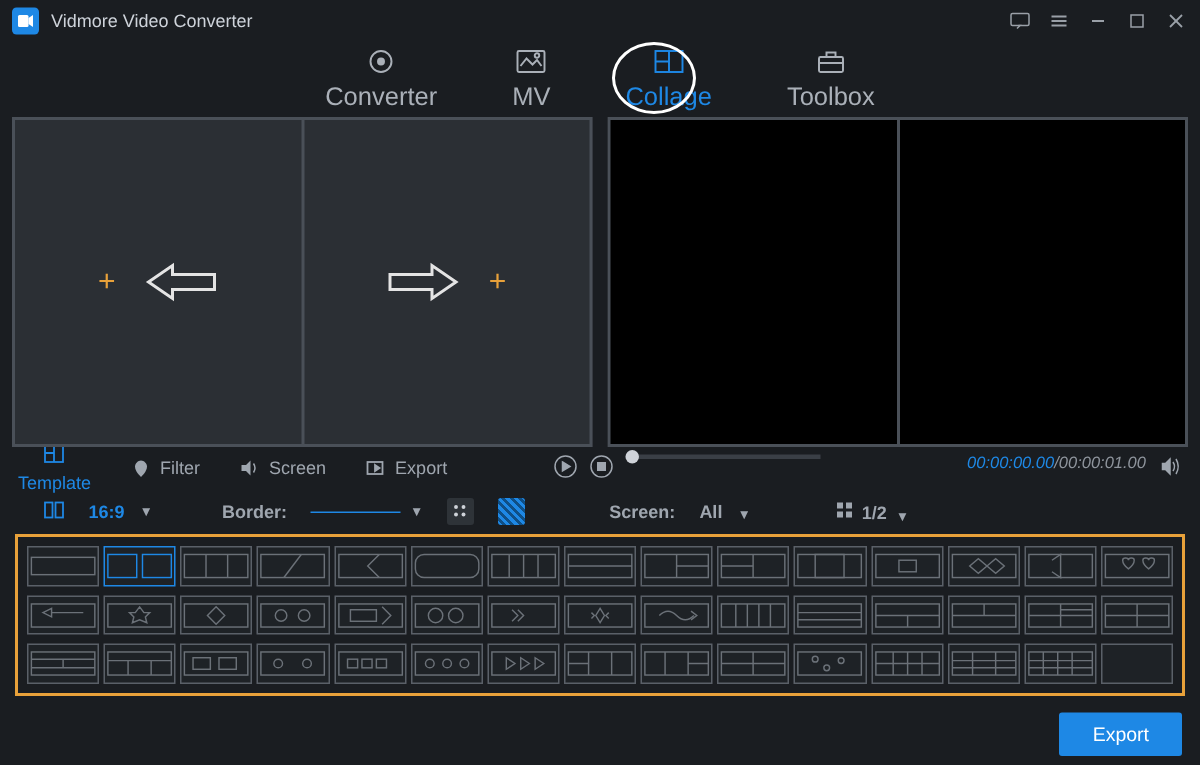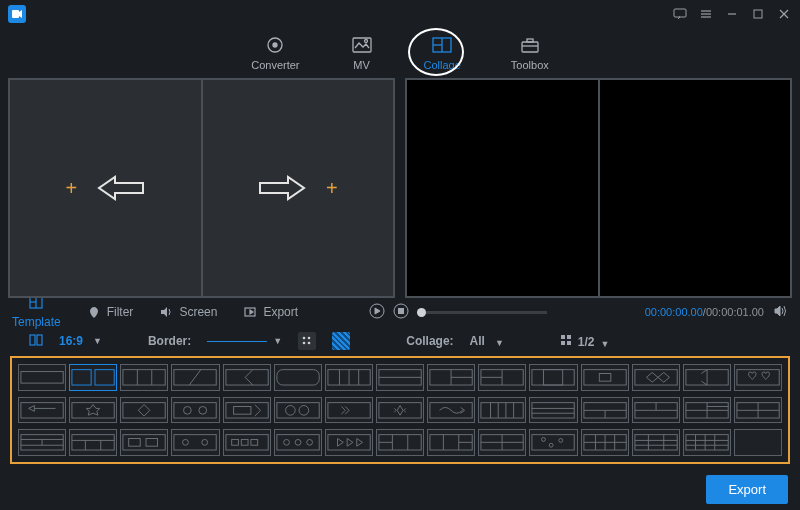--- a/index.html
+++ b/index.html
@@ -33,21 +33,21 @@
 
 .tabs {
   height: 50px;
   display:flex;
   justify-content:center;
   gap:50px;
   align-items:center;
 }
 .tab {
   display:flex; flex-direction:column; align-items:center; gap:4px;
-  color:#aab0b8; font-size:11px; cursor:pointer;
+  color:#aab0b8; font-size:17px; cursor:pointer;
 }
 .tab.active { color:#1e88e5; }
 .tab-icon { width:24px; height:20px; display:flex; align-items:center; justify-content:center; }
 .tab-collage-circle {
   position:absolute;
   top:28px; left:408px;
   width:56px; height:48px;
   border:2px solid #fff;
   border-radius:50%;
   pointer-events:none;
@@ -79,21 +79,21 @@
   height:28px;
   display:flex;
   align-items:center;
   padding:0 12px;
   gap:30px;
 }
 .mid-tabs .left-group { display:flex; gap:26px; align-items:center; }
 .mid-item { display:flex; align-items:center; gap:6px; color:#9fa6af; font-size:12px; cursor:pointer; }
 .mid-item.active { color:#1e88e5;flex-direction:column; }
 .mid-icon { width:14px; height:14px; display:flex; align-items:center; justify-content:center; }
-.preview-controls { margin-left:auto; display:flex; align-items:center; gap:8px; font-size:11px; color:#8e949c; }
+.preview-controls { margin-left:auto; display:flex; align-items:flex-start; gap:8px; font-size:11px; color:#8e949c;font-style:italic; }
 .play-seek { flex:1; display:flex; align-items:center; gap:8px; width:220px;}
 .seek-bar { height:3px; background:#3a3f46; width:130px; position:relative; }
 .seek-dot { position:absolute; left:0; top:-3px; width:9px; height:9px; background:#cfd3d9; border-radius:50%; }
 .time-readout { color:#1e88e5; }
 .time-readout .dur { color:#8e949c; }
 
 .options-bar {
   height:30px;
   display:flex;
   align-items:center;
@@ -148,20 +148,21 @@
 </head>
 <body>
 
 <div class="titlebar">
   <div class="logo">
     <svg width="12" height="12" viewBox="0 0 12 12">
         <rect x="1" y="2" width="7" height="8" fill="#fff" rx="1"></rect>
         <path d="M8 4 L11 2 L11 10 L8 8 Z" fill="#fff"></path>
       </svg>
   </div>
+  <div class="title">Vidmore Video Converter</div>
   <div class="window-controls">
     <div class="wc">
         <svg width="14" height="14" viewBox="0 0 14 14" fill="none" stroke="#9aa0a8" stroke-width="1">
           <rect x="1" y="2" width="12" height="8" rx="1"></rect>
           <path d="M5 12 L7 10 L6 10"></path>
         </svg>
       </div>
     <div class="wc">
         <svg width="14" height="14" viewBox="0 0 14 14" stroke="#9aa0a8" stroke-width="1.2">
           <line x1="2" y1="4" x2="12" y2="4"></line>
@@ -338,21 +339,21 @@
   </div>
   <div class="tiny-btn">
       <svg width="10" height="10" viewBox="0 0 10 10">
         <circle cx="2" cy="2" r="1.3" fill="#cfd3d9"></circle>
         <circle cx="7" cy="2" r="1.3" fill="#cfd3d9"></circle>
         <circle cx="2" cy="7" r="1.3" fill="#cfd3d9"></circle>
         <circle cx="7" cy="7" r="1.3" fill="#cfd3d9"></circle>
       </svg>
     </div>
   <div class="tiny-btn hatch"></div>
-  <span style="margin-left:40px;">Collage:</span>
+  <span style="margin-left:40px;">Screen:</span>
   <div style="display:flex;align-items:flex-end;gap:10px;">
     <span>All</span>
     <span class="drop-caret">▼</span>
   </div>
   <div class="page-ind" style="margin-left:40px;">
     <span><svg width="12" height="12" viewBox="0 0 12 12" fill="#9fa6af">
           <rect x="1" y="1" width="4" height="4"></rect>
           <rect x="7" y="1" width="4" height="4"></rect>
           <rect x="1" y="7" width="4" height="4"></rect>
           <rect x="7" y="7" width="4" height="4"></rect>

